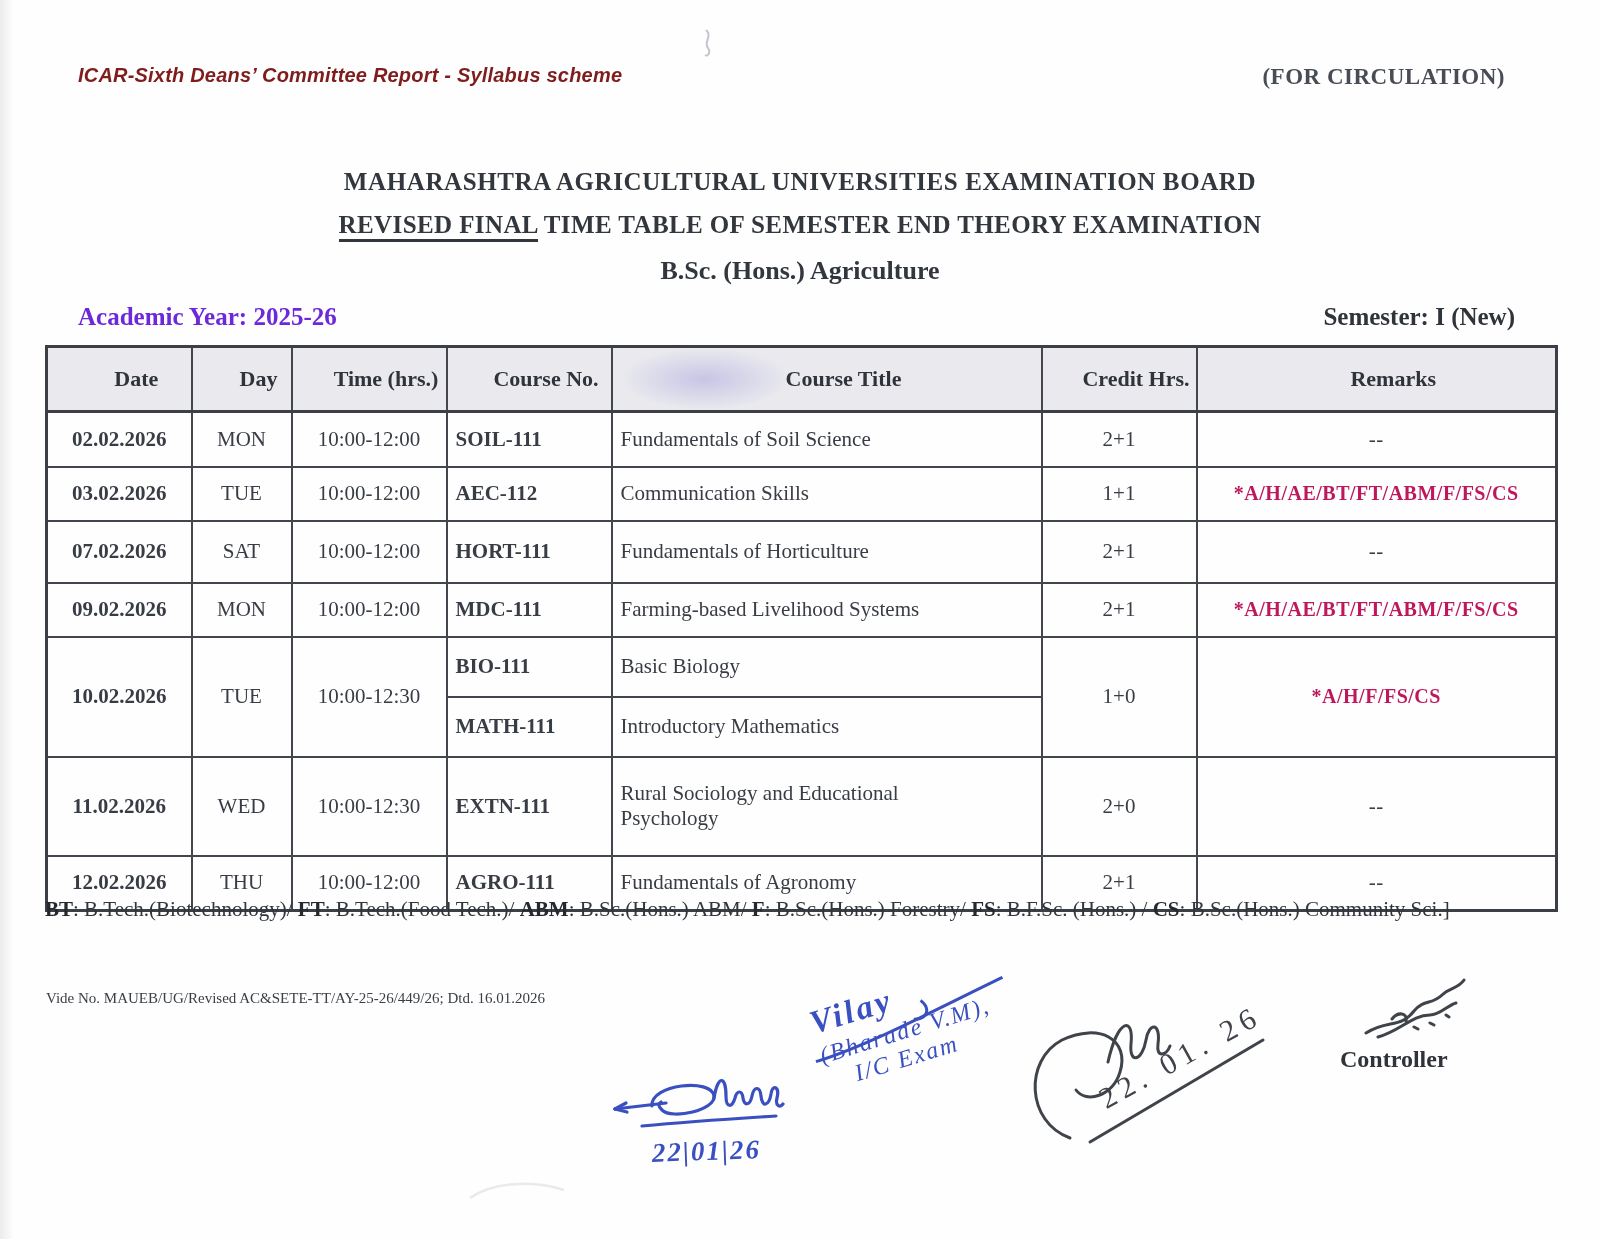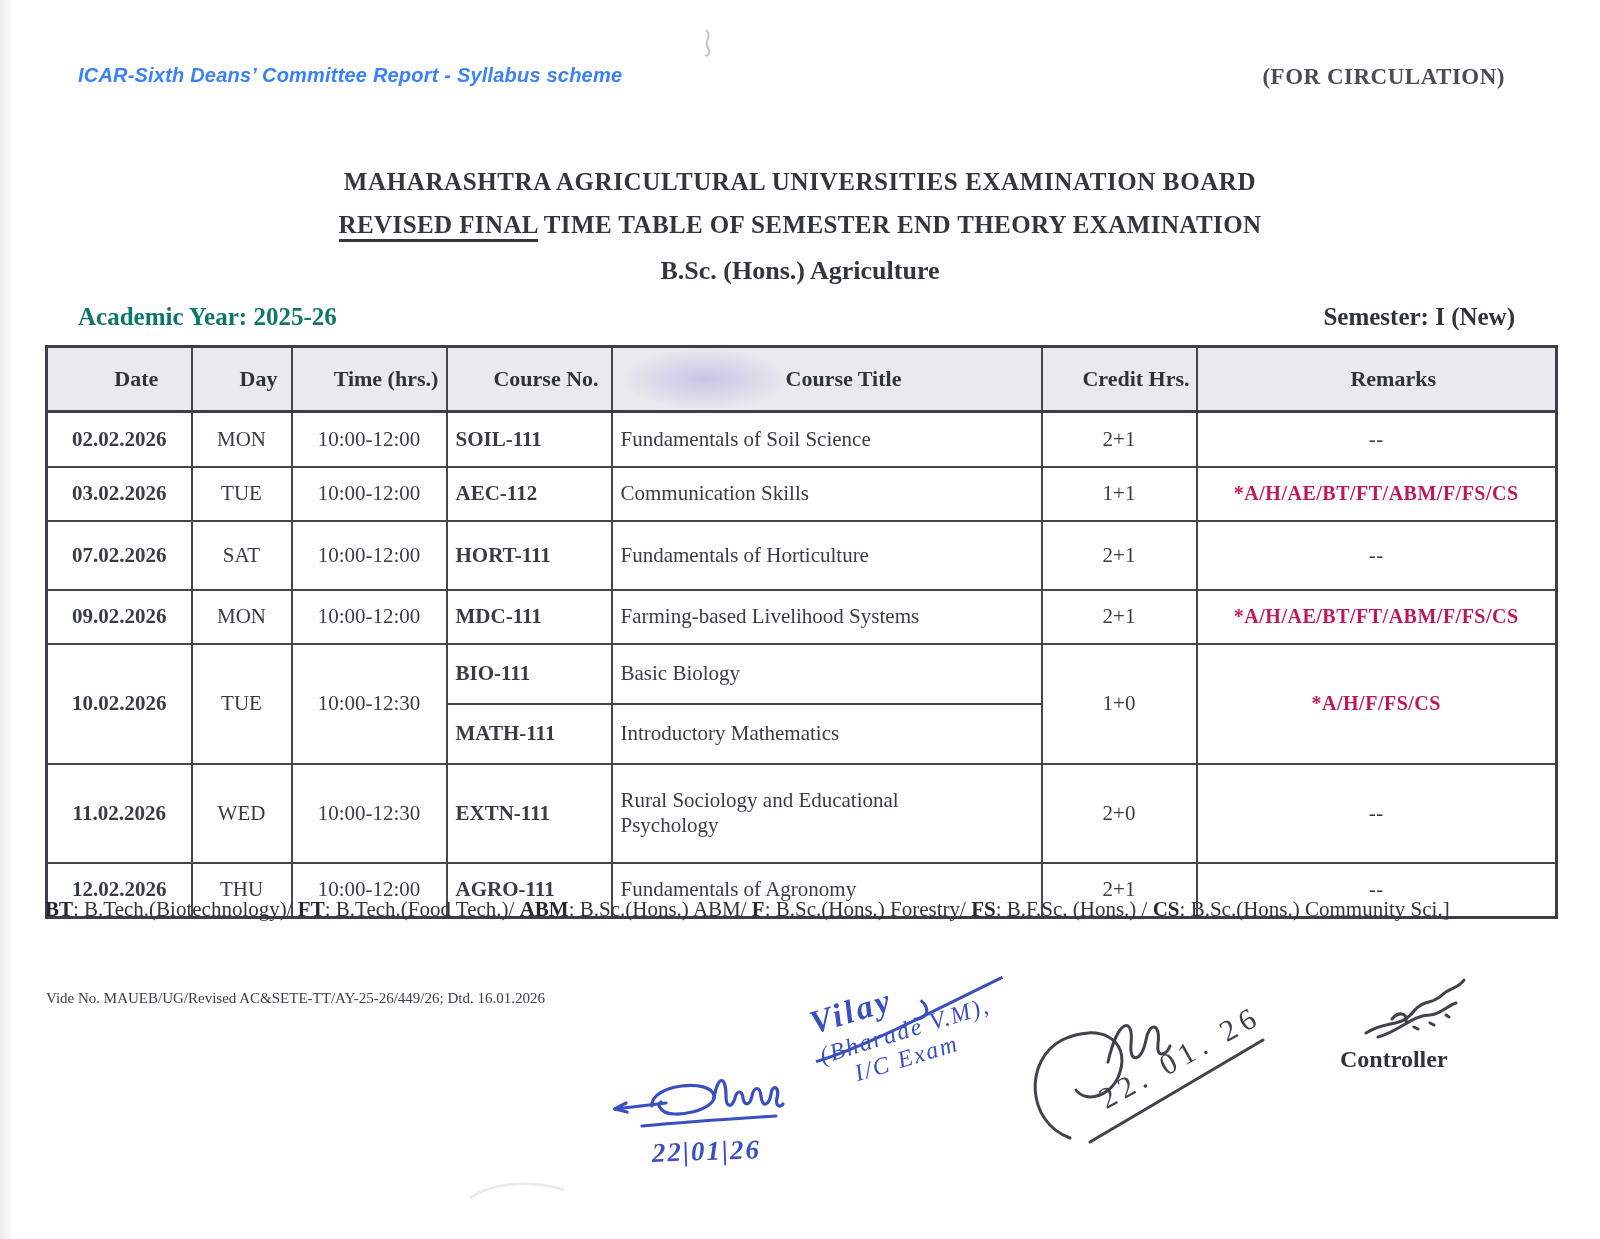--- a/index.html
+++ b/index.html
@@ -5,32 +5,32 @@
   html,body { margin:0; padding:0; }
   body {
     width:1600px; height:1239px; position:relative;
     background:#fefefe; overflow:hidden;
     font-family:"Liberation Serif", serif; color:#2e3238;
   }
   .scan-edge { position:absolute; left:0; top:0; bottom:0; width:14px;
     background:linear-gradient(to right, rgba(180,182,188,0.25), transparent); pointer-events:none; }
   .hdr-left { position:absolute; left:78px; top:64px;
     font-family:"Liberation Sans", sans-serif; font-weight:bold; font-style:italic;
-    font-size:20px; color:#3b82f6; letter-spacing:0.2px; }
+    font-size:20px; color:#7f1d1d; letter-spacing:0.2px; }
   .hdr-right { position:absolute; right:95px; top:64px;
     font-weight:bold; font-size:23px; color:#474c55; letter-spacing:0.5px; }
 
   .title-line { position:absolute; left:0; width:100%; text-align:center;
     font-weight:bold; color:#32363d; }
   .title-board { top:168px; font-size:25px; letter-spacing:0.6px; }
   .title-tt { top:211px; font-size:25px; letter-spacing:0.4px; }
   .title-tt .u { border-bottom:3px solid #32363d; padding-bottom:1px; }
   .title-degree { top:256px; font-size:26px; }
 
-  .ay  { position:absolute; left:78px;  top:303px; font-weight:bold; font-size:25px; color:#0f766e; }
+  .ay  { position:absolute; left:78px;  top:303px; font-weight:bold; font-size:25px; color:#6d28d9; }
   .sem { position:absolute; right:85px; top:303px; font-weight:bold; font-size:25px; color:#2f333a; }
 
   table.tt { position:absolute; left:45px; top:345px; width:1510px;
     border-collapse:collapse; table-layout:fixed; border:3px solid #3c3f45; }
   .tt th, .tt td { border:2px solid #43464c; overflow:hidden;padding-left:35px; }
   .tt thead th { background:#e9e9ee; height:60px; font-size:22px; font-weight:bold;
     color:#2f333a; text-align:center; border-bottom:3px solid #3c3f45; }
   .tt td { font-size:21px; padding:2px 8px; color:#383c44; }
   .c-date   { font-weight:bold; text-align:center; color:#25282e; }
   .c-day    { text-align:center; }
@@ -126,21 +126,21 @@
       </tr>
       <tr style="height: 54px;">
         <td class="c-date">03.02.2026</td>
         <td class="c-day">TUE</td>
         <td class="c-time">10:00-12:00</td>
         <td class="c-no">AEC-112</td>
         <td class="c-title"><span>Communication Skills</span></td>
         <td class="c-credit">1+1</td>
         <td class="c-remarks star">*A/H/AE/BT/FT/ABM/F/FS/CS</td>
       </tr>
-      <tr style="height: 69px;">
+      <tr style="height: 62px;">
         <td class="c-date">07.02.2026</td>
         <td class="c-day">SAT</td>
         <td class="c-time">10:00-12:00</td>
         <td class="c-no">HORT-111</td>
         <td class="c-title"><span>Fundamentals of Horticulture</span></td>
         <td class="c-credit">2+1</td>
         <td class="c-remarks">--</td>
       </tr>
       <tr style="height: 54px;">
         <td class="c-date">09.02.2026</td>

